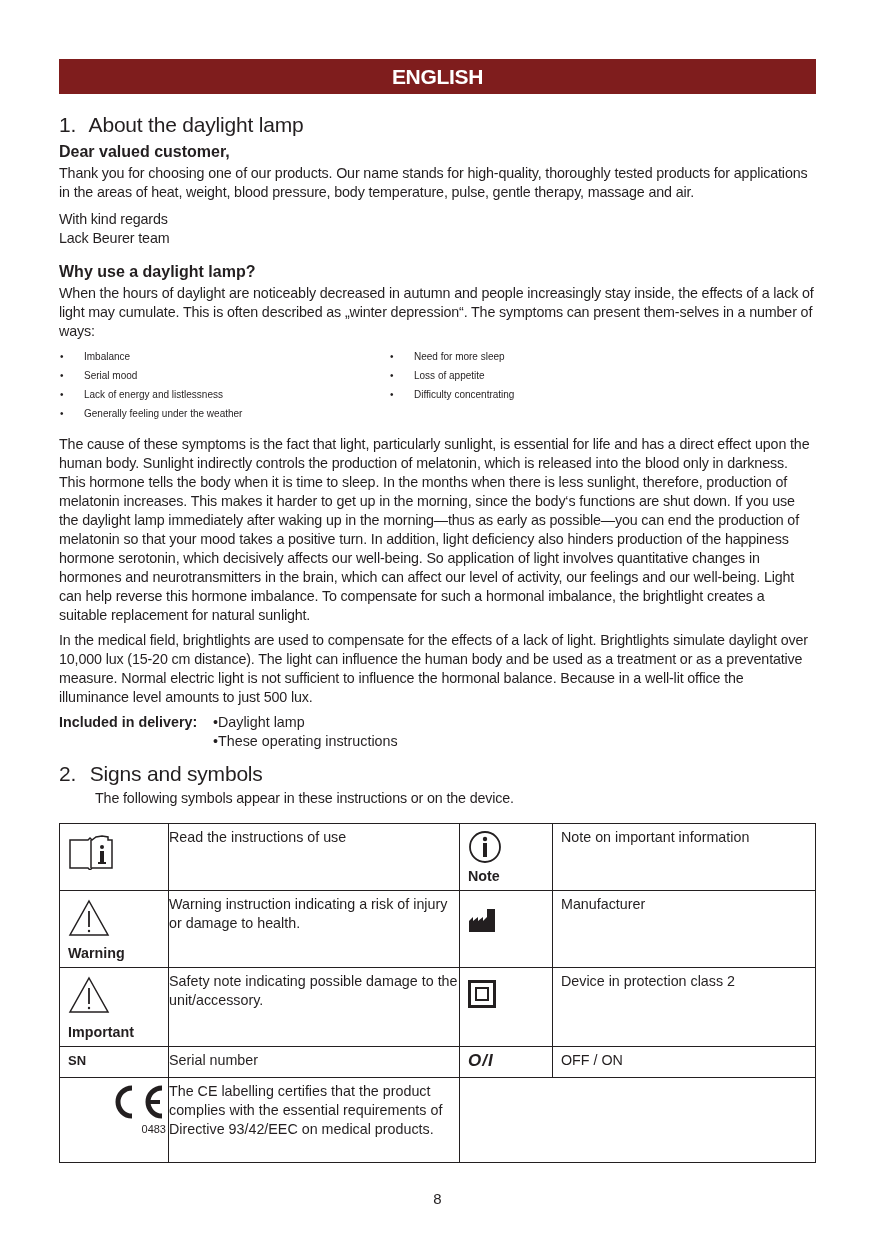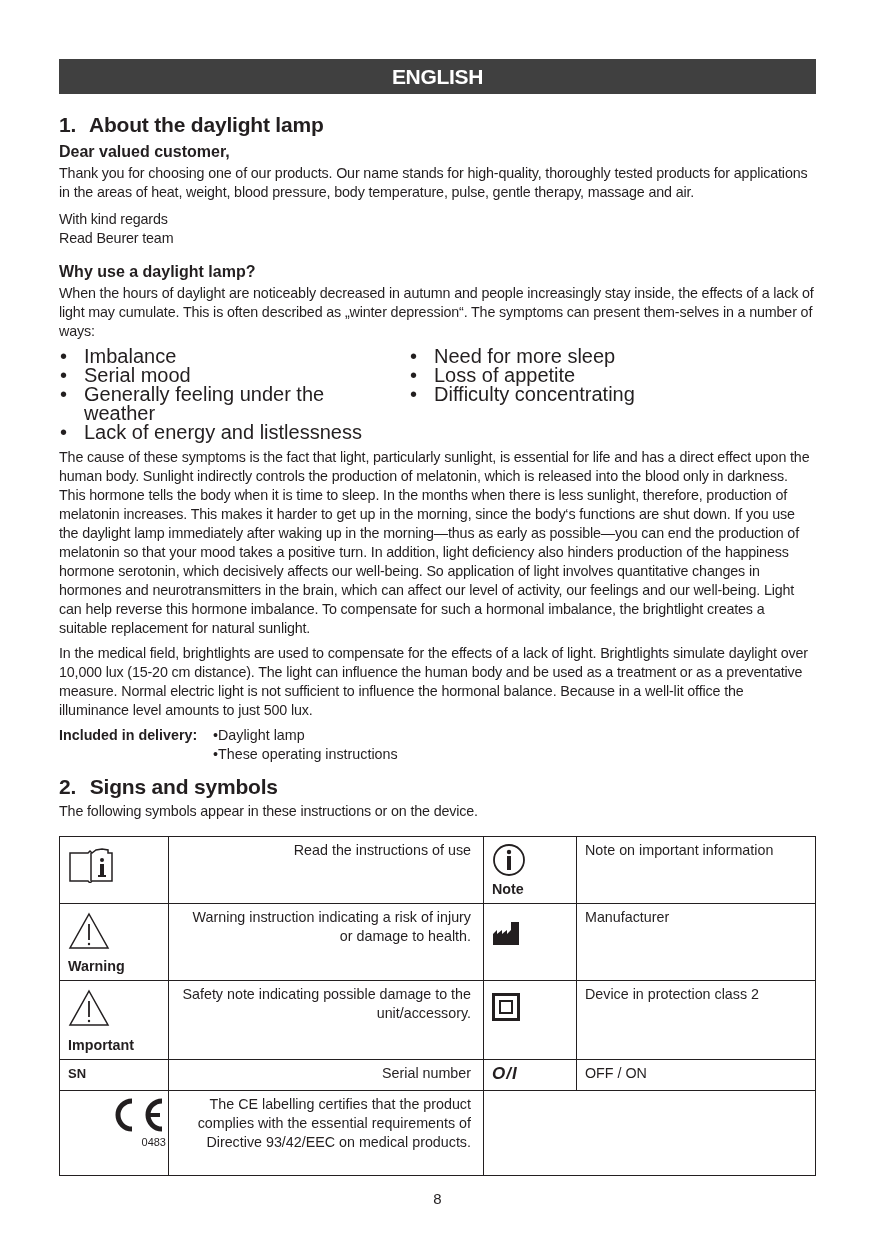--- a/index.html
+++ b/index.html
@@ -6,61 +6,61 @@
   body {
     width: 875px; height: 1241px;
     background: #ffffff;
     font-family: "Liberation Sans", sans-serif;
     color: #231f20;
     position: relative;
     overflow: hidden;
   }
   .page { position: absolute; left: 59px; top: 59px; width: 757px; }
   .banner {
-    background: #404040; color: #fff;
+    background: #7f1d1d; color: #fff;
     height: 35px; line-height: 35px;
     text-align: center;
     font-weight: bold; font-size: 21px;
     letter-spacing: -0.3px;
   }
   h1 {
-    font-size: 21px; font-weight: bold; margin: 18px 0 0 0; line-height: 26px;
+    font-size: 21px; font-weight: normal; margin: 18px 0 0 0; line-height: 26px;
     letter-spacing: -0.2px;
   }
   h1 .num { margin-right: 8px; }
   h2 {
     font-size: 16px; font-weight: bold; margin: 4px 0 2px 0; line-height: 20px;
   }
   p {
     font-size: 14.3px; line-height: 19px; margin: 0 0 6px 0;
     letter-spacing: -0.15px;
   }
   .regards { margin-top: 8px; }
   .h2-why { margin-top: 14px; }
-  .bullets { display: flex; font-size: 20px; line-height: 19px; margin: 6px 0 6px 0; gap: 20px; }
+  .bullets { display: flex; font-size: 10px; line-height: 19px; margin: 6px 0 12px 0; }
   .bullets ul { list-style: none; margin: 0; padding: 0; }
   .bullets ul.col1 { width: 330px; }
   .bullets li { position: relative; padding-left: 25px; }
   .bullets li::before { content: "\2022"; position: absolute; left: 1px; top: 0; }
   .delivery { display: flex; font-size: 14.3px; line-height: 19px; margin-top: 0; }
   .delivery .lbl { font-weight: bold; width: 154px; }
   .delivery ul { list-style: none; margin: 0; padding: 0; }
   .delivery li::before { content: "\2022 "; }
   .h1-sec2 { margin-top: 10px; }
-  .intro2 { margin-top: 2px; }
+  .intro2 { margin-top: 2px; margin-left: 36px; }
   table {
     border-collapse: collapse;
     width: 757px;
     margin-top: 15px;
     font-size: 14.3px;
     line-height: 19px;
   }
   td { border: 1.5px solid #231f20; vertical-align: top; padding: 0; }
   td.sym { width: 92px; padding: 4px 8px; position: relative; }
-  td.desc { width: 290px; padding: 4px 12px; text-align: right; }
+  td.desc { width: 290px; padding: 4px 0; }
   td.sym2 { width: 76px; padding: 4px 8px; position: relative; }
   td.desc2 { padding: 4px 8px; }
   .r1 td { height: 58px; }
   .r2 td { height: 68px; }
   .r3 td { height: 70px; margin-top: 7px; }
   .r4 td { height: 22px; }
   .r5 td { height: 76px; }
   .symlabel { font-weight: bold; font-size: 14.3px; position: absolute; left: 8px; bottom: 4px; }
   .sn { font-weight: bold; font-size: 13px; }
   .onoff { font-weight: bold; font-size: 17px; letter-spacing: 1px; font-style: italic; }
@@ -77,32 +77,32 @@
   <div class="banner">ENGLISH</div>
 
   <h1>
     <span class="num">1.</span>
     <span>About the daylight lamp</span>
   </h1>
   <h2>Dear valued customer,</h2>
   <p>Thank you for choosing one of our products. Our name stands for high-quality, thoroughly tested products for applications in the areas of heat, weight, blood pressure, body temperature, pulse, gentle therapy, massage and air.</p>
   <p class="regards">
     <span>With kind regards</span><br>
-    <span>Read Beurer team</span>
+    <span>Lack Beurer team</span>
   </p>
 
   <h2 class="h2-why">Why use a daylight lamp?</h2>
   <p>When the hours of daylight are noticeably decreased in autumn and people increasingly stay inside, the effects of a lack of light may cumulate. This is often described as „winter depression“. The symptoms can present them-selves in a number of ways:</p>
 
   <div class="bullets">
     <ul class="col1">
       <li>Imbalance</li>
       <li>Serial mood</li>
+      <li>Lack of energy and listlessness</li>
       <li>Generally feeling under the weather</li>
-      <li>Lack of energy and listlessness</li>
     </ul>
     <ul class="col2">
       <li>Need for more sleep</li>
       <li>Loss of appetite</li>
       <li>Difficulty concentrating</li>
     </ul>
   </div>
 
   <p>The cause of these symptoms is the fact that light, particularly sunlight, is essential for life and has a direct effect upon the human body. Sunlight indirectly controls the production of melatonin, which is released into the blood only in darkness. This hormone tells the body when it is time to sleep. In the months when there is less sunlight, therefore, production of melatonin increases. This makes it harder to get up in the morning, since the body‘s functions are shut down. If you use the daylight lamp immediately after waking up in the morning—thus as early as possible—you can end the production of melatonin so that your mood takes a positive turn. In addition, light deficiency also hinders production of the happiness hormone serotonin, which decisively affects our well-being. So application of light involves quantitative changes in hormones and neurotransmitters in the brain, which can affect our level of activity, our feelings and our well-being. Light can help reverse this hormone imbalance. To compensate for such a hormonal imbalance, the brightlight creates a suitable replacement for natural sunlight.</p>
   <p>In the medical field, brightlights are used to compensate for the effects of a lack of light. Brightlights simulate daylight over 10,000 lux (15-20 cm distance). The light can influence the human body and be used as a treatment or as a preventative measure. Normal electric light is not sufficient to influence the hormonal balance. Because in a well-lit office the illuminance level amounts to just 500 lux.</p>

